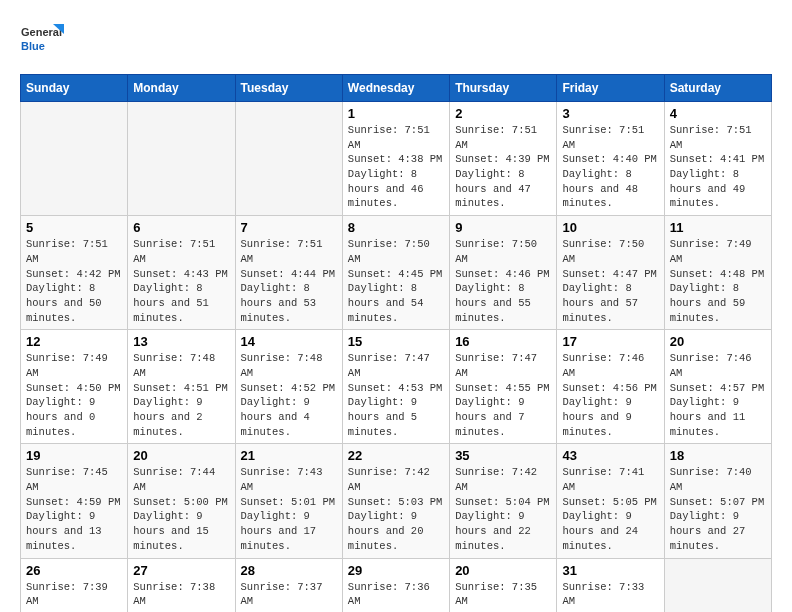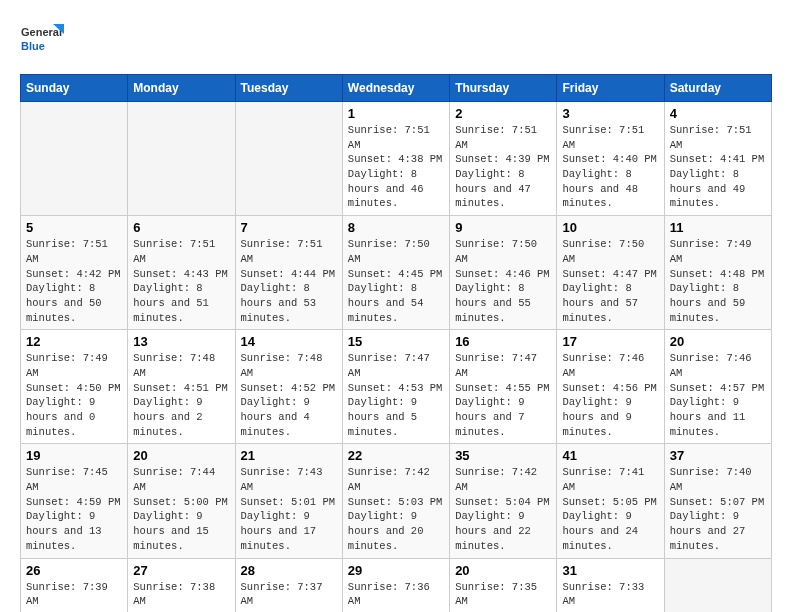--- a/index.html
+++ b/index.html
@@ -203,25 +203,25 @@
         </td>
         <td>
           <div class="day-num">22</div>
           <div class="day-info">Sunrise: 7:42 AM<br>Sunset: 5:03 PM<br>Daylight: 9 hours and 20 minutes.</div>
         </td>
         <td>
           <div class="day-num">35</div>
           <div class="day-info">Sunrise: 7:42 AM<br>Sunset: 5:04 PM<br>Daylight: 9 hours and 22 minutes.</div>
         </td>
         <td>
-          <div class="day-num">41</div>
+          <div class="day-num">43</div>
           <div class="day-info">Sunrise: 7:41 AM<br>Sunset: 5:05 PM<br>Daylight: 9 hours and 24 minutes.</div>
         </td>
         <td>
-          <div class="day-num">37</div>
+          <div class="day-num">18</div>
           <div class="day-info">Sunrise: 7:40 AM<br>Sunset: 5:07 PM<br>Daylight: 9 hours and 27 minutes.</div>
         </td>
       </tr>
       <tr>
         <td>
           <div class="day-num">26</div>
           <div class="day-info">Sunrise: 7:39 AM<br>Sunset: 5:08 PM<br>Daylight: 9 hours and 29 minutes.</div>
         </td>
         <td>
           <div class="day-num">27</div>

